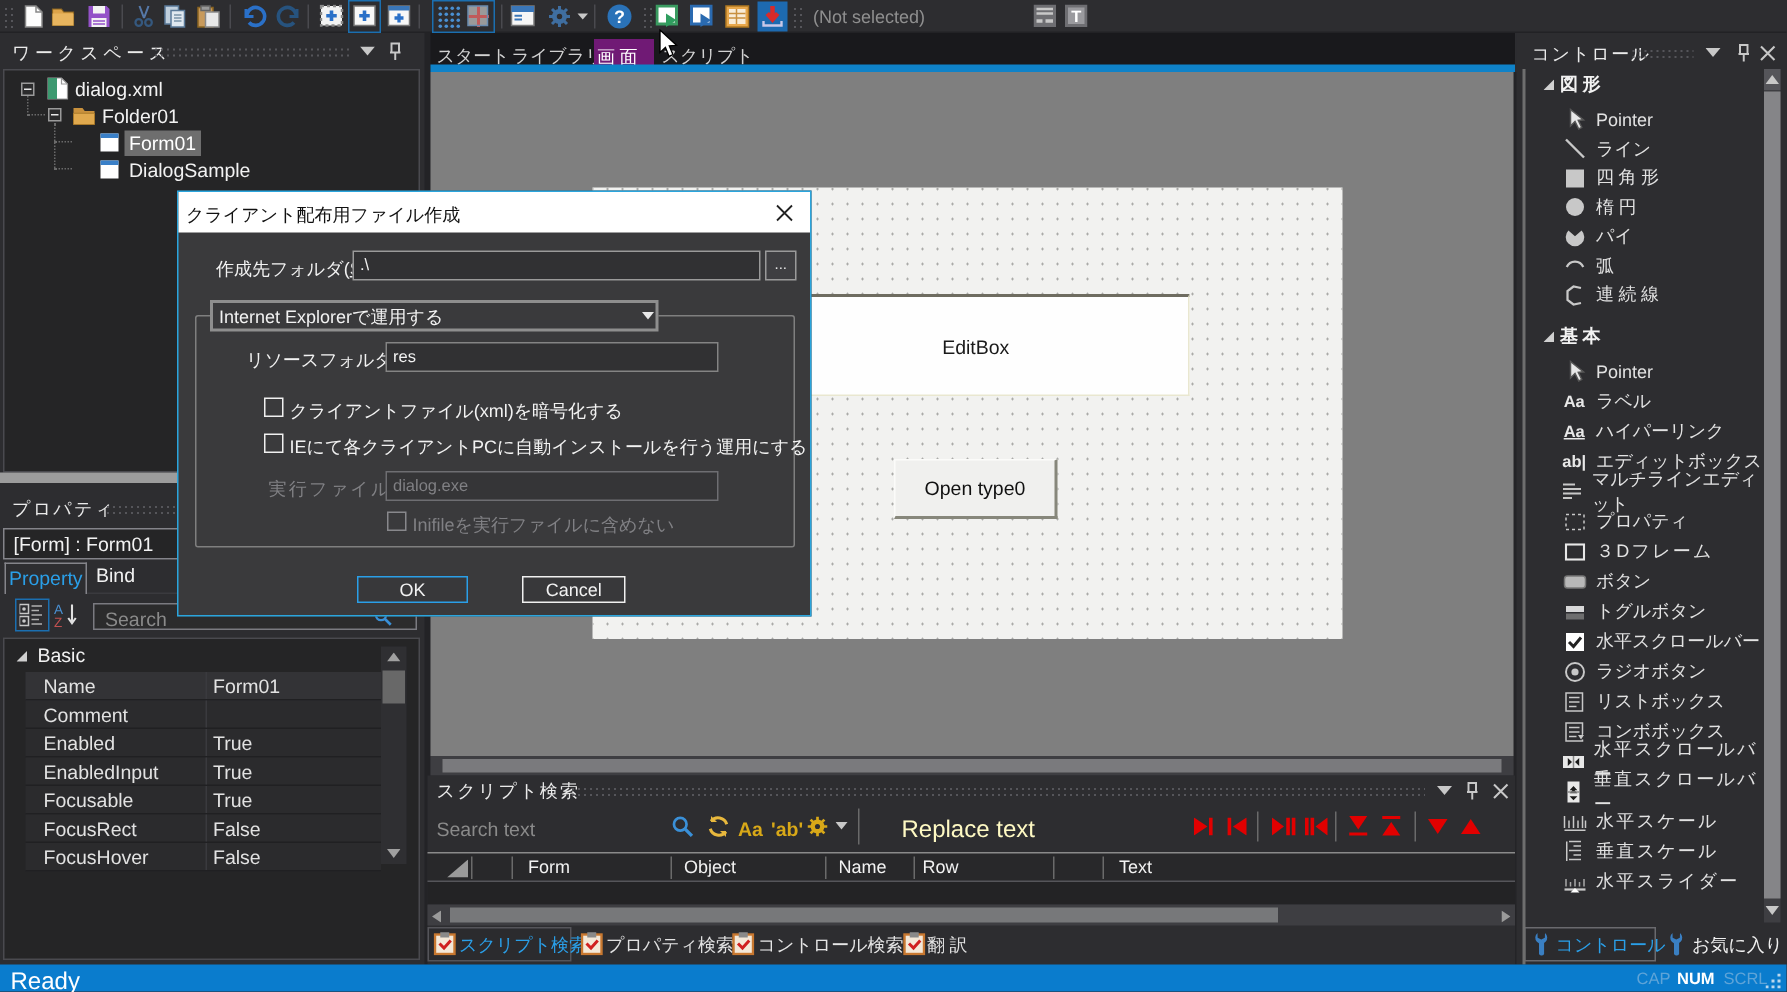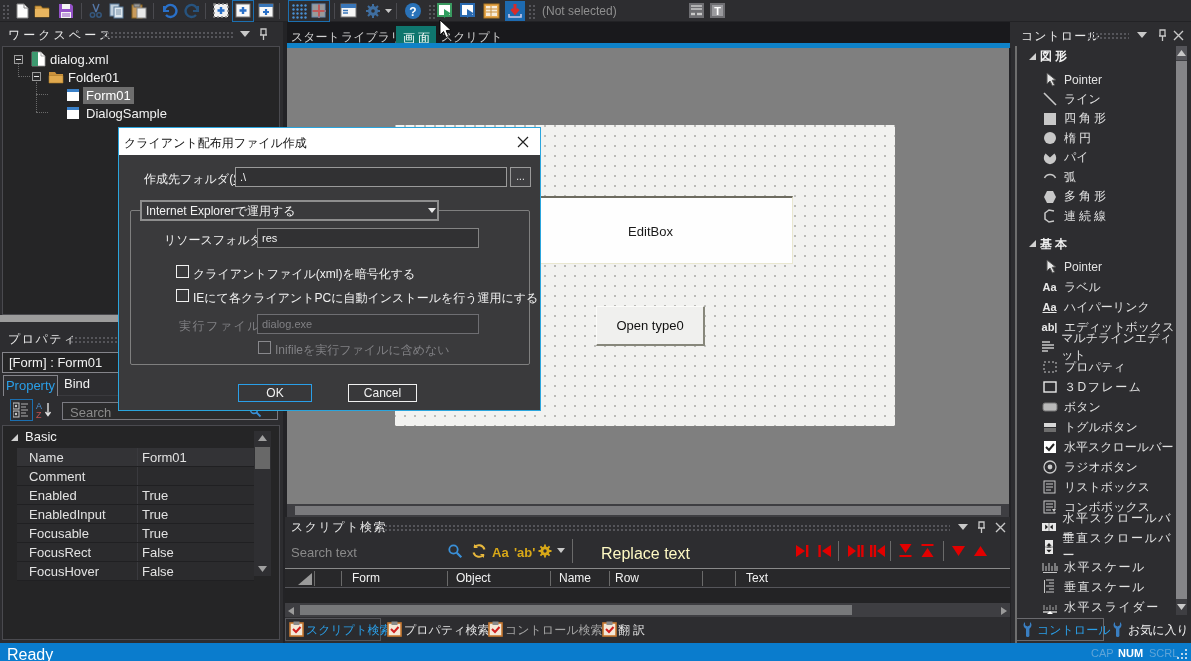--- a/index.html
+++ b/index.html
@@ -169,21 +169,21 @@
       <rect x="0" y="0" width="15" height="15" fill="#6e6e72"></rect>
       <rect x="2" y="2" width="11" height="11" fill="#9a9a9e"></rect>
       <text x="7.5" y="11.5" text-anchor="middle" font-size="11" font-weight="bold" fill="#fff" font-family="Liberation Sans">T</text>
     </svg>
 </div>
 
 <div class="abs" style="left:285px;top:22px;width:725px;height:22px;background:#19191c"></div>
 <div class="abs" id="tabstrip" style="left:285px;top:22px;width:725px;height:26px;color:#d2d2d2;font-size:12px">
   <div class="abs" style="left:6px;top:7px">スタート</div>
   <div class="abs" style="left:56px;top:7px">ライブラリ</div>
-  <div class="abs" style="left:111px;top:4px;width:40px;height:22px;background:#0f766e;color:#fff;text-align:center"><span class="k" style="position:relative;left:2px;top:4px">画面</span></div>
+  <div class="abs" style="left:111px;top:4px;width:40px;height:22px;background:#701a75;color:#fff;text-align:left"><span class="k" style="position:relative;left:2px;top:4px">画面</span></div>
   <div class="abs" style="left:156px;top:7px">スクリプト</div>
 </div>
 <div class="abs" style="left:285px;top:43px;width:725px;height:5px;background:#0f82c8"></div>
 
 <div class="abs" id="leftpanel" style="left:0;top:22px;width:283px;height:621px;background:#2d2d30">
 
   <div class="abs hdrtxt k" style="left:8px;top:5px">ワークスペース</div>
   <div class="abs dots" style="left:102px;top:8px;width:132px;height:10px"></div>
   <svg class="abs" style="left:240px;top:9px" width="11" height="7">
       <path d="M0 0h10L5 6z" fill="#c8c8c8"></path>
@@ -446,21 +446,21 @@
       <rect x="1" y="2" width="13" height="13" fill="#f4e8d8" stroke="#c87830" stroke-width="1.6"></rect>
       <rect x="4.5" y="0.5" width="6" height="3.5" fill="#8a8a8a"></rect>
       <path d="M4 8l3 3 4.5-5" stroke="#d02020" stroke-width="2" fill="none"></path>
     </svg>
   <div class="abs" style="left:119px;top:105px;color:#e2e2e2">プロパティ検索</div>
   <svg class="abs" style="left:203px;top:104px" width="15" height="16">
       <rect x="1" y="2" width="13" height="13" fill="#f4e8d8" stroke="#c87830" stroke-width="1.6"></rect>
       <rect x="4.5" y="0.5" width="6" height="3.5" fill="#8a8a8a"></rect>
       <path d="M4 8l3 3 4.5-5" stroke="#d02020" stroke-width="2" fill="none"></path>
     </svg>
-  <div class="abs" style="left:220px;top:105px;color:#a3a3a3">コントロール検索</div>
+  <div class="abs" style="left:220px;top:105px;color:#e5e5e5">コントロール検索</div>
   <svg class="abs" style="left:317px;top:104px" width="15" height="16">
       <rect x="1" y="2" width="13" height="13" fill="#f4e8d8" stroke="#c87830" stroke-width="1.6"></rect>
       <rect x="4.5" y="0.5" width="6" height="3.5" fill="#8a8a8a"></rect>
       <path d="M4 8l3 3 4.5-5" stroke="#d02020" stroke-width="2" fill="none"></path>
     </svg>
   <div class="abs k" style="left:333px;top:105px;color:#e2e2e2">翻訳</div>
 </div>
 
 <div class="abs" id="rightpanel" style="left:1011px;top:22px;width:180px;height:621px;background:#2d2d30">
   <div class="abs hdrtxt" style="left:10px;top:6px;letter-spacing:1px">コントロール</div>
@@ -522,28 +522,20 @@
         </i>
         <span>パイ</span>
       </div>
     <div class="cr s1">
         <i>
           <svg width="16" height="16">
             <path d="M2.5 9A6 6 0 0 1 13.5 9" fill="none" stroke="#c8c8c8" stroke-width="1.5"></path>
           </svg>
         </i>
         <span class="k">弧</span>
-      </div>
-    <div class="cr s1">
-        <i>
-          <svg width="16" height="16">
-            <path d="M5 2h6l3 6-3 6H5L2 8z" fill="#c8c8c8"></path>
-          </svg>
-        </i>
-        <span class="k">多角形</span>
       </div>
     <div class="cr s1">
         <i>
           <svg width="16" height="16">
             <path d="M12 3L7 2 3 5v6l4 3 5-1" fill="none" stroke="#c8c8c8" stroke-width="1.5"></path>
           </svg>
         </i>
         <span class="k">連続線</span>
       </div>
     <div style="height:7.5px"></div>

